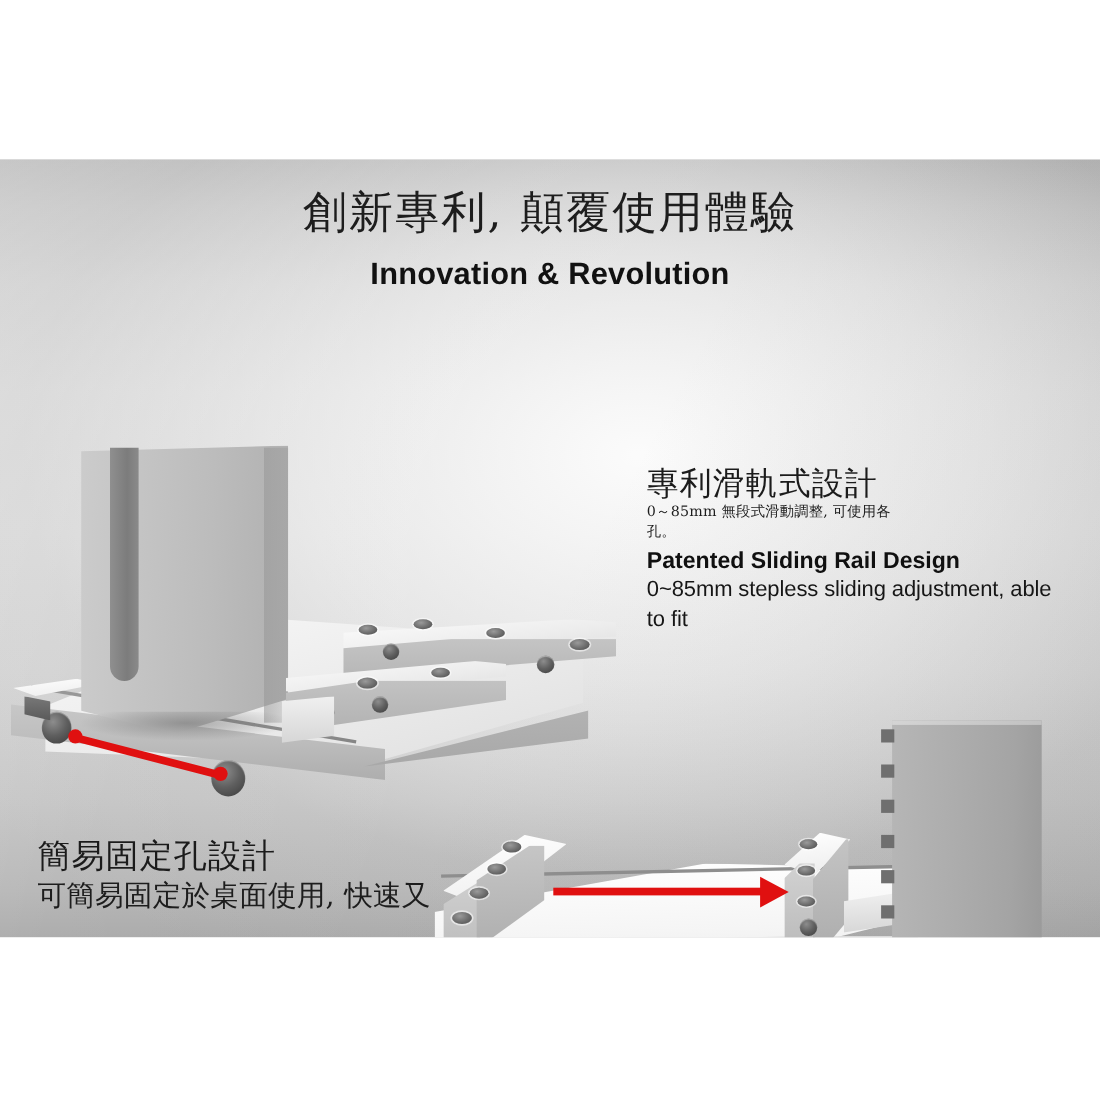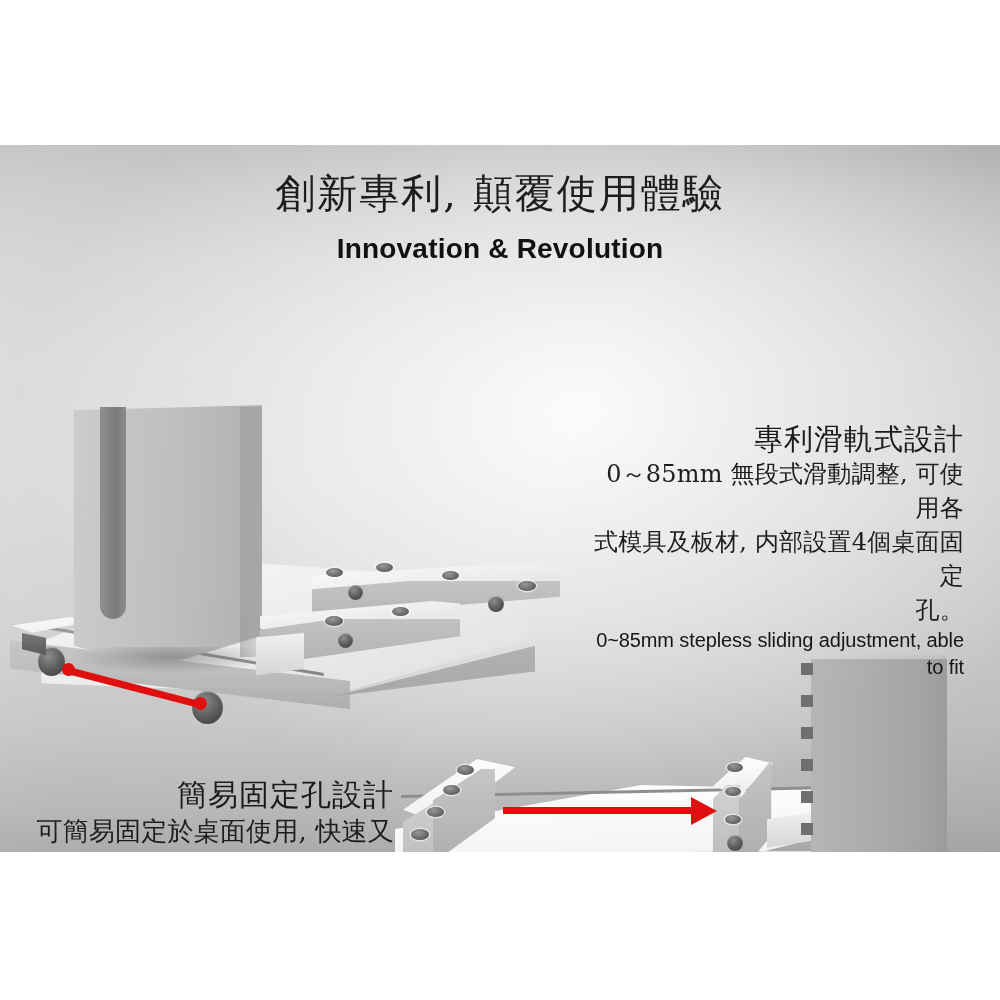--- a/index.html
+++ b/index.html
@@ -52,21 +52,21 @@
     inset: 0;
     background: linear-gradient(118deg,
       rgba(255,255,255,0.30) 0%,
       rgba(255,255,255,0.05) 30%,
       rgba(255,255,255,0.00) 52%,
       rgba(120,120,120,0.05) 78%,
       rgba(110,110,110,0.10) 100%);
     pointer-events: none;
   }
 
-  .layer { position: absolute; text-align: right; }
+  .layer { position: absolute; }
 
   
   #headline {
     left: 0; top: 26px;
     width: 1000px;
     text-align: center;
     z-index: 40;
   }
   #headline .cn {
     font-family: "DejaVu Serif", "Liberation Serif", serif;
@@ -92,21 +92,21 @@
   .blk-cn-title {
     font-family: "DejaVu Serif", "Liberation Serif", serif;
     font-size: 29px;
     color: #1b1b1b;
     line-height: 1.2;
     letter-spacing: 1px;
     white-space: nowrap;
   }
   .blk-cn-body {
     font-family: "DejaVu Serif", "Liberation Serif", serif;
-    font-size: 24px;
+    font-size: 13px;
     color: #1d1d1d;
     line-height: 1.42;
     letter-spacing: 0.2px;
   }
   .blk-en-title {
     font-family: "Liberation Sans", sans-serif;
     font-weight: bold;
     font-size: 21px;
     color: #101010;
     line-height: 1.25;
@@ -115,21 +115,21 @@
   }
   .blk-en-body {
     font-family: "Liberation Sans", sans-serif;
     font-size: 20px;
     color: #161616;
     line-height: 1.36;
     letter-spacing: -0.1px;
   }
 
   #block-rail  { left: 588px; top: 277px; width: 376px; }
-  #block-fixing{ left: 34px;  top: 632px; width: 360px; }
+  #block-fixing{ left: 34px;  top: 616px; width: 360px; }
   #block-fixing .blk-cn-title { font-size: 30px; }
   #block-fixing .blk-cn-body { font-size: 26px; }
 
   
   .art { position: absolute; }
 
   
   .metal-top    { background: linear-gradient(175deg,#fdfdfd 0%,#f2f2f2 45%,#e2e2e2 100%); }
   .metal-front  { background: linear-gradient(180deg,#c9c9c9 0%,#bdbdbd 45%,#adadad 100%); }
   .metal-side   { background: linear-gradient(180deg,#b2b2b2 0%,#a6a6a6 60%,#9a9a9a 100%); }
@@ -323,23 +323,23 @@
 
     <div id="headline" class="layer">
       <div class="cn">創新專利, 顛覆使用體驗</div>
       <div class="en">Innovation &amp; Revolution</div>
     </div>
 
     <div id="block-rail" class="block layer">
       <div class="blk-cn-title">專利滑軌式設計</div>
       <div class="blk-cn-body">
         <div>0～85mm 無段式滑動調整, 可使用各</div>
-        <div>式模具及板材, 内部設置4個桌面固定</div>
         <div>孔。</div>
       </div>
+      <div class="blk-en-title">Patented Sliding Rail Design</div>
       <div class="blk-en-body">
         <div>0~85mm stepless sliding adjustment, able to fit</div>
       </div>
     </div>
 
     <div id="block-fixing" class="block layer">
       <div class="blk-cn-title">簡易固定孔設計</div>
       <div class="blk-cn-body">
         <div>可簡易固定於桌面使用, 快速又</div>
 

